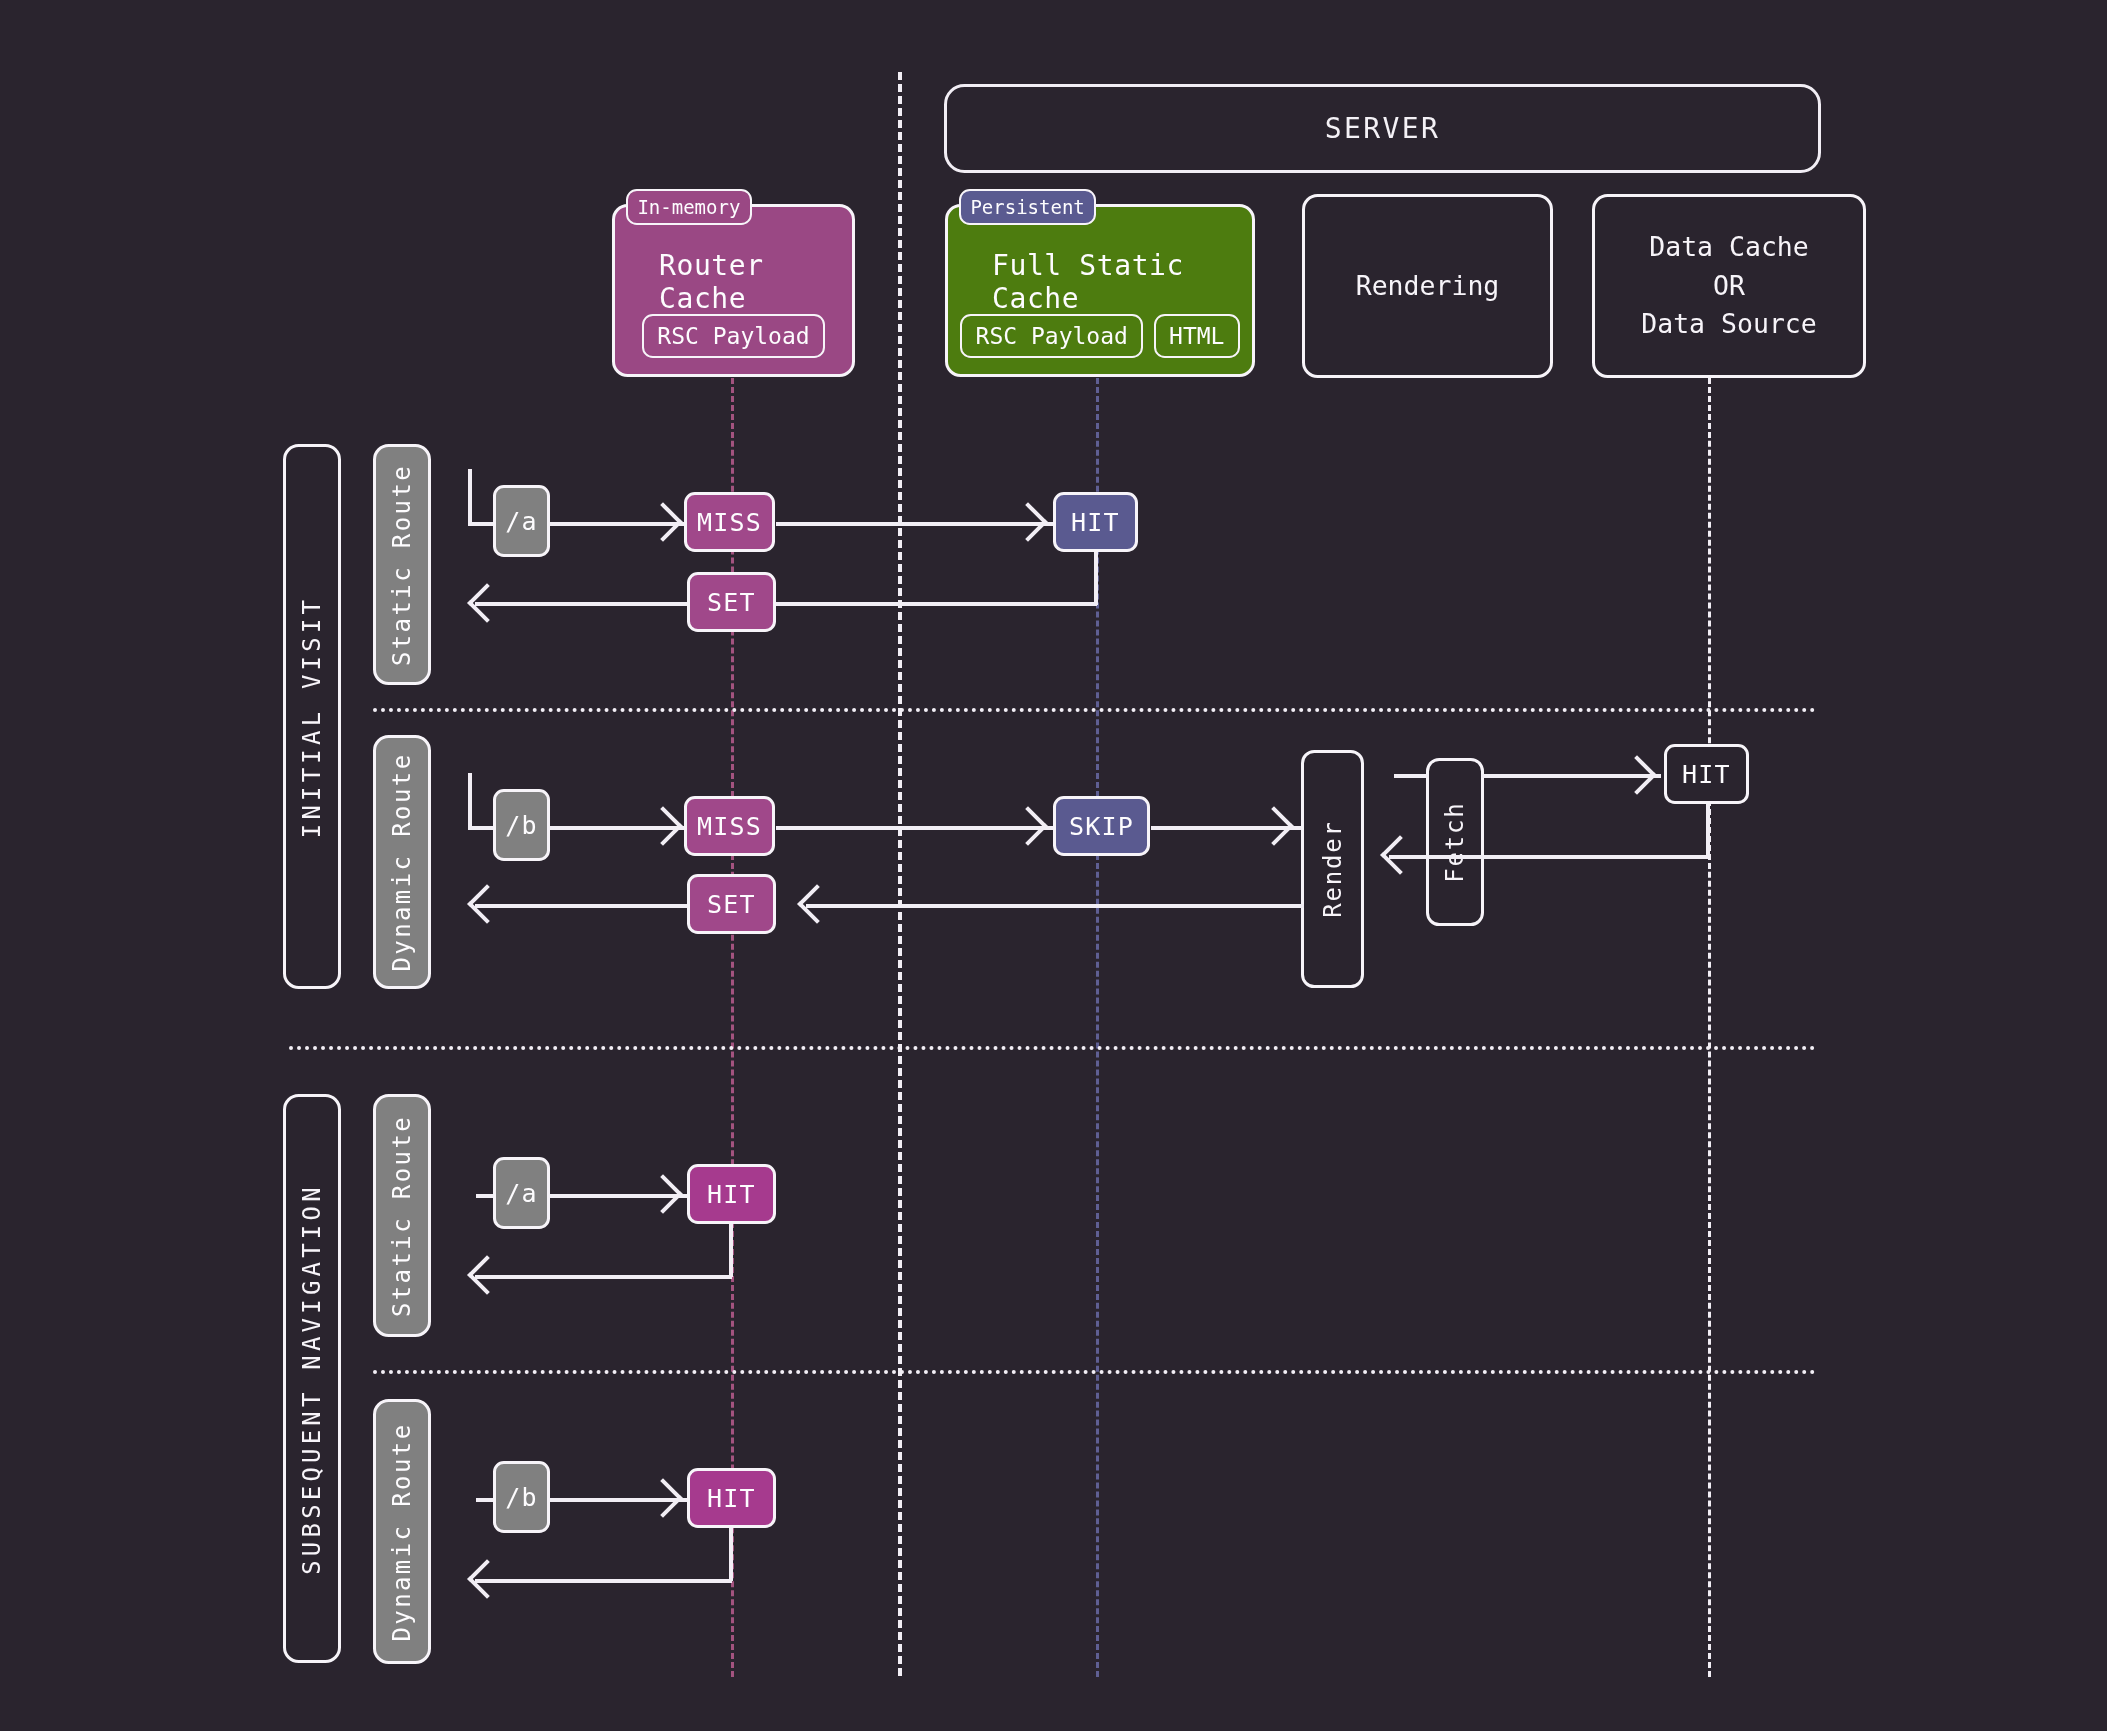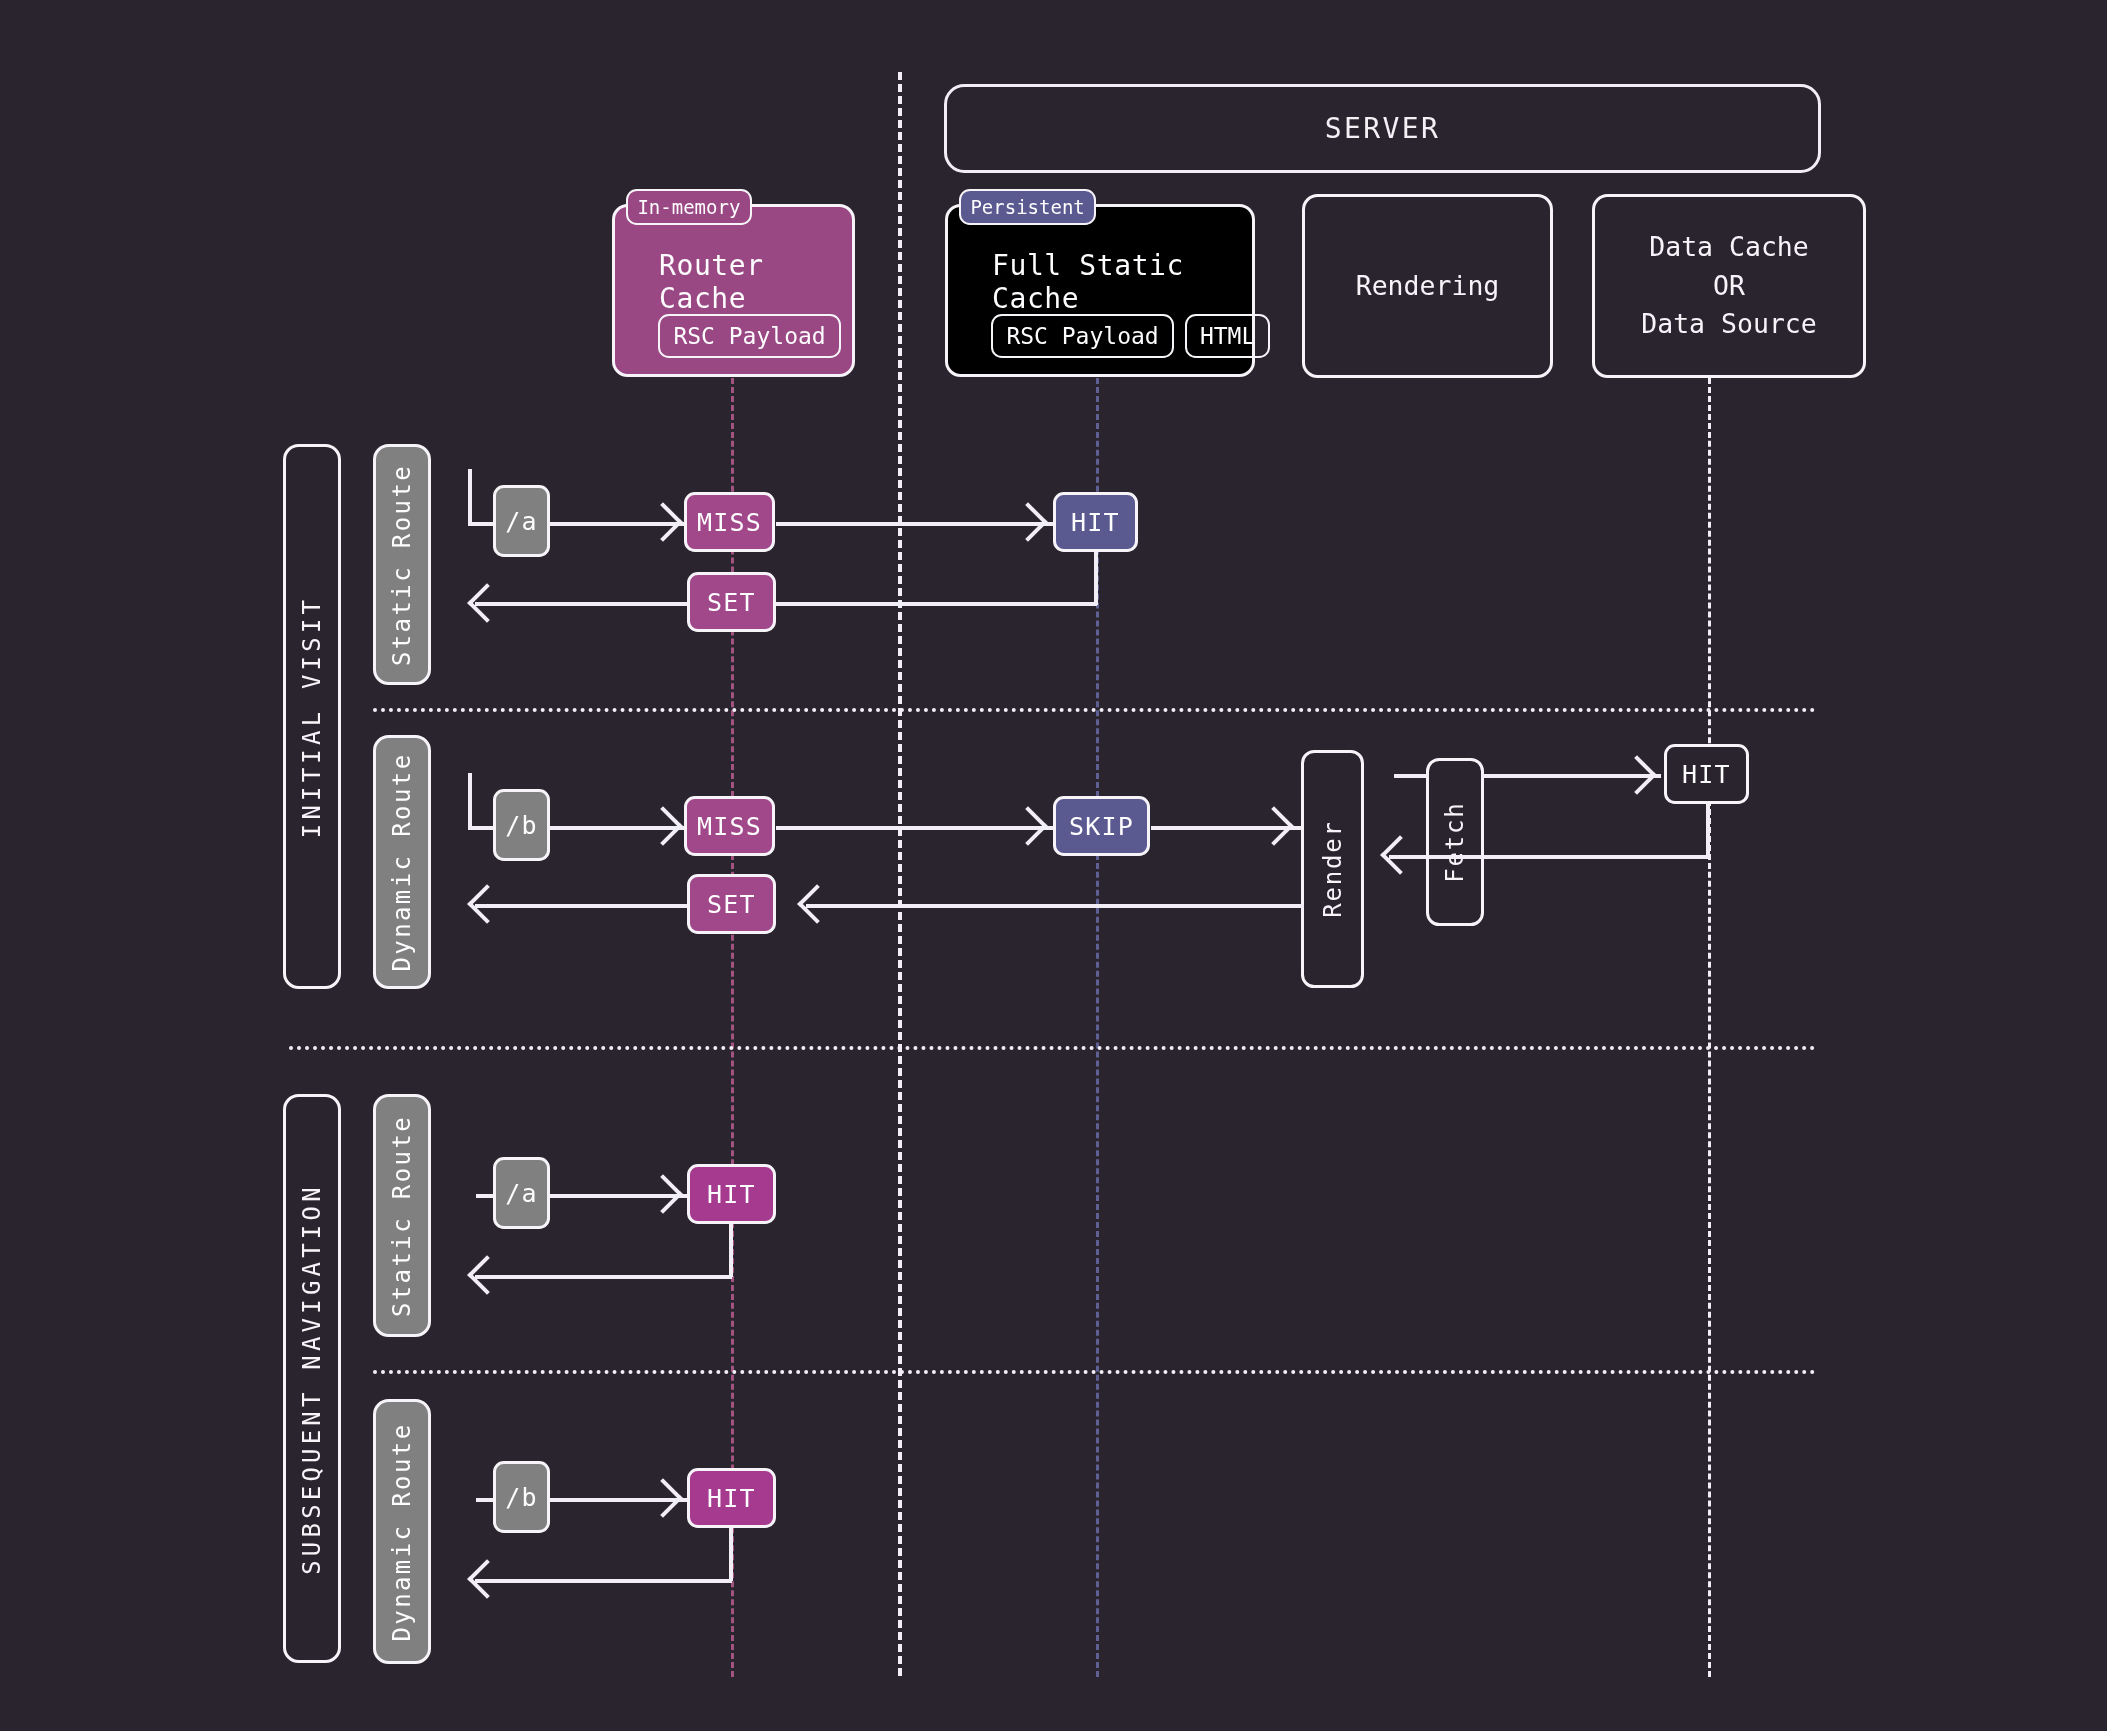--- a/index.html
+++ b/index.html
@@ -24,27 +24,26 @@
   }
 
   
   .cachebox{
     border:3px solid #f7f4f9;border-radius:15.6px;
     display:flex;flex-direction:column;align-items:center;
     color:#fdfcfe;
     padding-left:44px;
   }
   .cachebox.pink{background:#9a4884;}
-  .cachebox.blue{background:#000000;}
+  .cachebox.blue{background:#4d7c0f;}
   .cachebox .ctitle{font-size:28px;margin-top:42px;letter-spacing:0.6px;}
   .cachebox .slots{
     position:absolute;left:0;right:0;bottom:15.6px;
-    display:flex;justify-content:flex-start;gap:10.8px;padding:0 13.2px;
+    display:flex;justify-content:center;gap:10.8px;padding:0 13.2px;
     box-sizing:border-box;
-    margin-left:30px;
   }
   .slot{
     border:2.4px solid #f7f4f9;border-radius:10.8px;
     padding:7.2px 13.2px;font-size:23px;color:#fdfcfe;white-space:nowrap;
   }
   .tag{
     position:absolute;top:-18px;left:10.8px;
     border:2.4px solid #f7f4f9;border-radius:10.8px;
     padding:4.8px 9.6px;font-size:19px;color:#fdfcfe;white-space:nowrap;
   }

